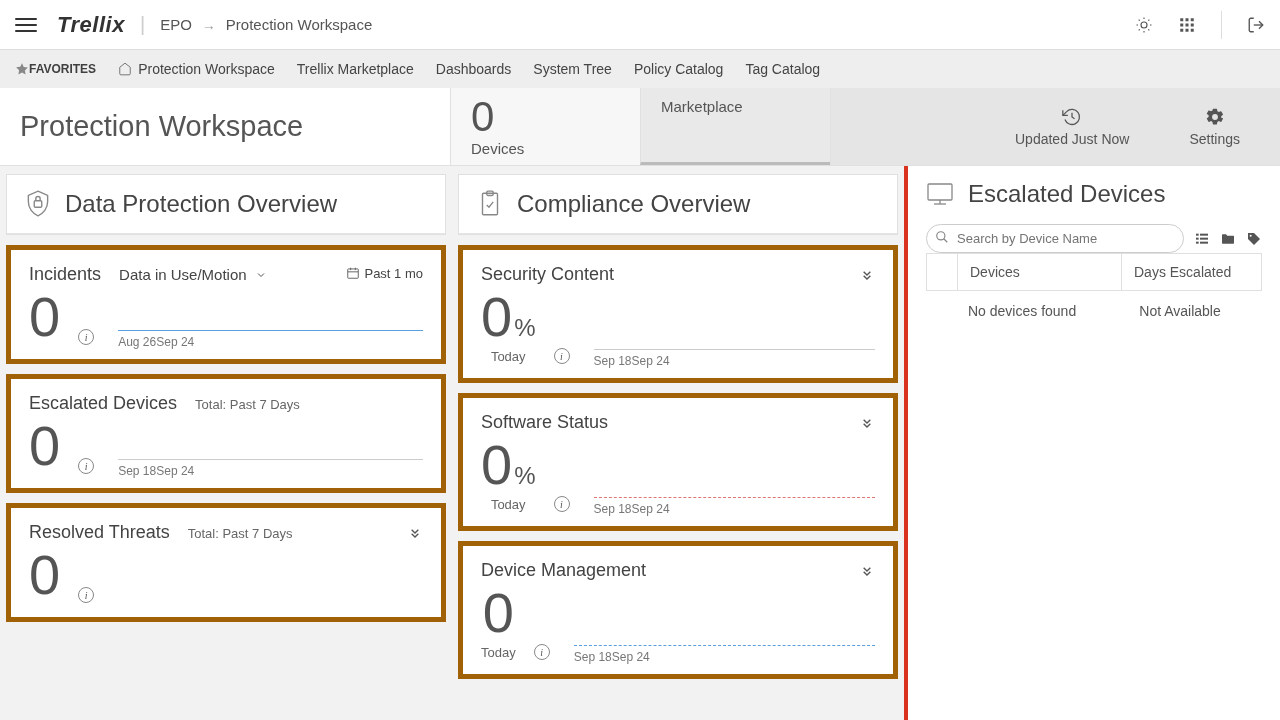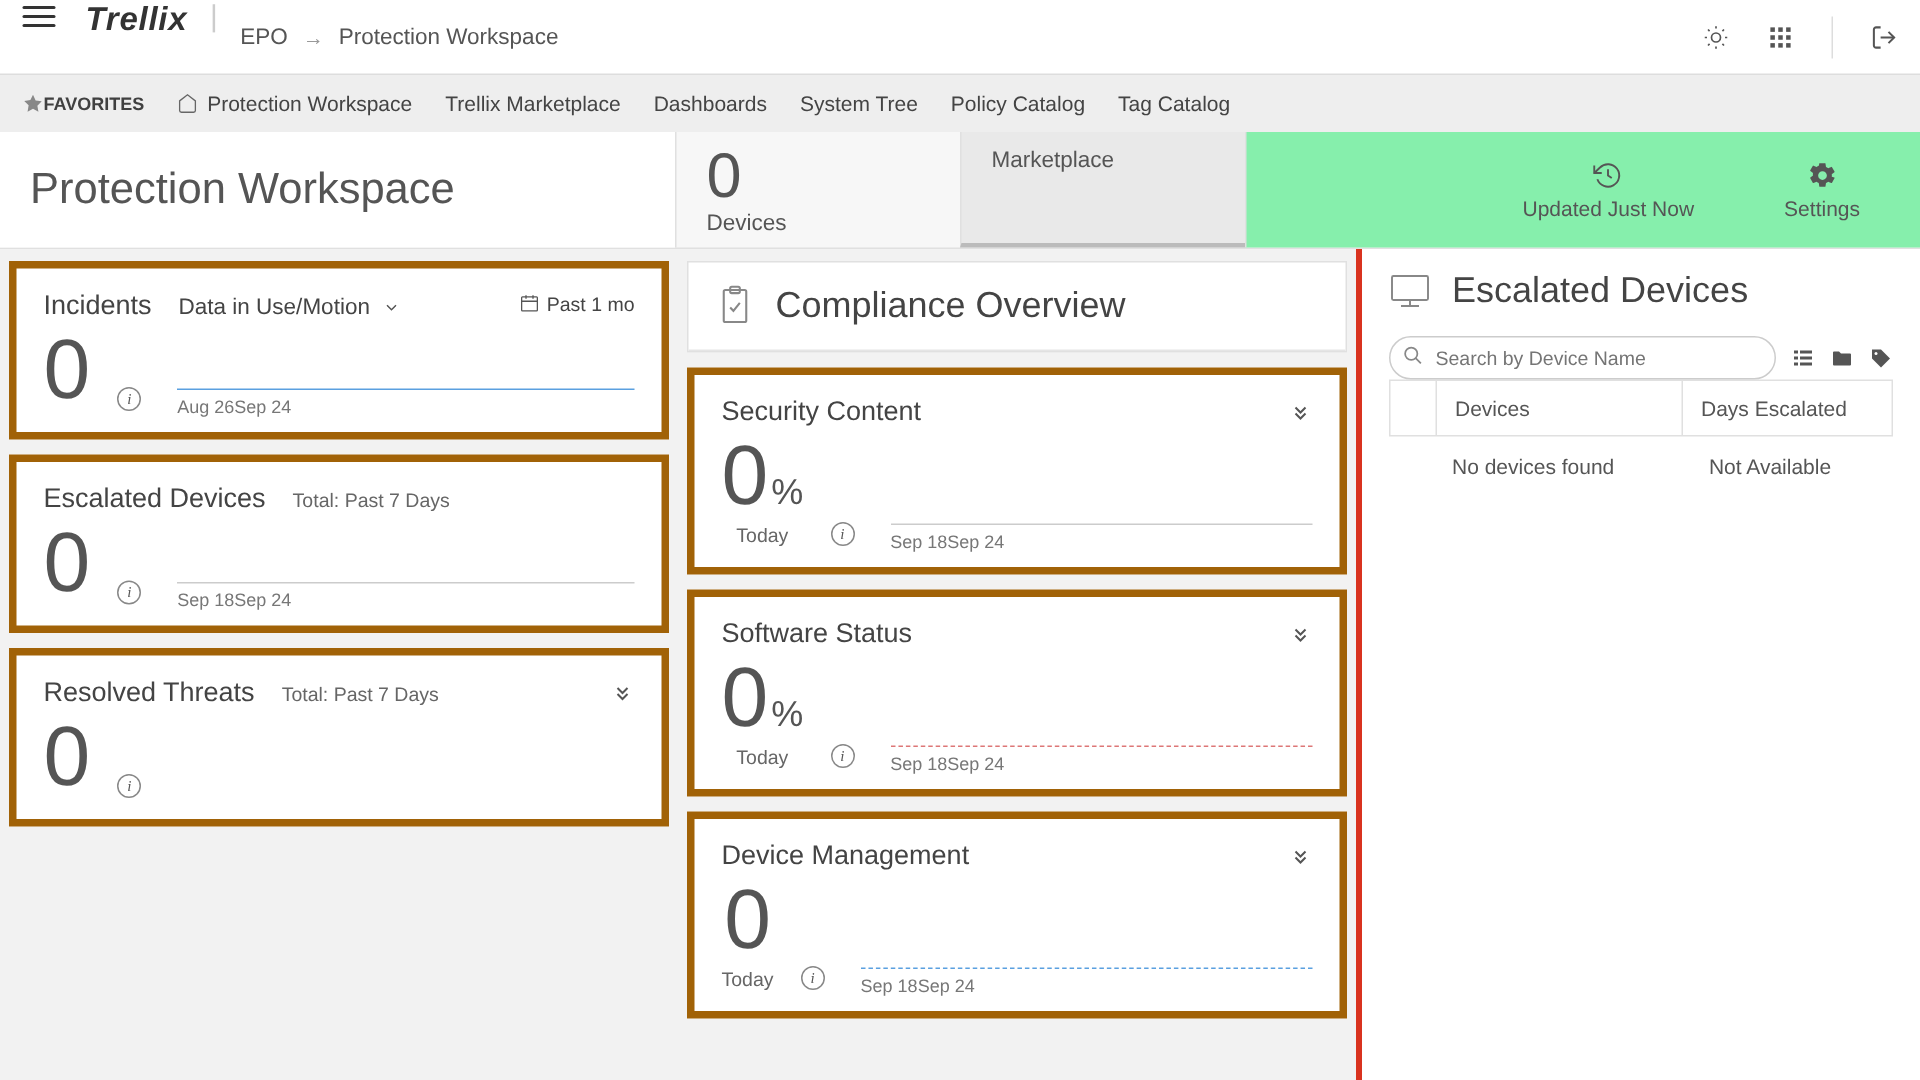--- a/index.html
+++ b/index.html
@@ -1,38 +1,38 @@
 <!DOCTYPE html>
 <html><head>
 <meta charset="utf-8">
 <style>
 *{box-sizing:border-box;margin:0;padding:0;font-family:-apple-system,BlinkMacSystemFont,"Segoe UI",Arial,sans-serif}
 body{width:1280px;height:720px;overflow:hidden;background:#fff;color:#333}
-.topbar{height:50px;display:flex;border-bottom:1px solid #ddd;padding:0 15px}
+.topbar{height:50px;display:flex;align-items:center;border-bottom:1px solid #ddd;padding:0 15px}
 .hamburger{width:22px;height:22px;display:flex;flex-direction:column;justify-content:center;gap:4px;cursor:pointer}
 .hamburger span{height:2px;background:#333;border-radius:1px}
 .logo{font-size:22px;font-weight:700;margin-left:20px;letter-spacing:0.5px;font-style:italic}
 .separator{color:#ccc;margin:0 15px;font-size:20px}
 .breadcrumb{color:#555;font-size:15px;display:flex;align-items:center;gap:10px}
 .breadcrumb .arrow{color:#999;font-size:14px}
 .topbar-right{margin-left:auto;display:flex;align-items:center;gap:25px;color:#555}
 .topbar-right .vsep{width:1px;height:28px;background:#ddd}
 .icon{width:18px;height:18px;display:inline-flex;align-items:center;justify-content:center}
 .navbar{height:38px;background:#eeeeee;display:flex;align-items:center;padding:0 15px;gap:22px;font-size:14px;color:#444}
 .favbtn{display:flex;align-items:center;gap:0;text-transform:uppercase;font-size:12px;font-weight:600;color:#404040}
 .navbtn{display:flex;align-items:center;gap:6px;cursor:pointer}
 .summary{height:78px;display:flex;border-bottom:1px solid #e0e0e0;background:#f7f7f7}
 .summary-title{font-size:29px;font-weight:300;color:#555;padding:22px 20px;flex:0 0 450px;background:#fff}
 .summary-cell{border-left:1px solid #e0e0e0;padding:8px 20px 8px 20px;flex:0 0 190px;position:relative}
 .summary-cell.active{background:#e9e9e9;border-bottom:3px solid #bbb}
 .summary-cell .bignum{font-size:42px;font-weight:300;color:#555;line-height:1}
 .summary-cell.active .bignum{color:#d9331f}
 .summary-cell .suffix{font-size:15px;color:#d9331f;font-weight:500}
 .summary-cell .label{font-size:15px;color:#555;margin-top:2px}
-.summary-right{flex:1;display:flex;align-items:center;justify-content:flex-end;gap:60px;padding-right:40px;background:#86efac;border-left:1px solid #e0e0e0}
+.summary-right{flex:1;display:flex;align-items:center;justify-content:flex-end;gap:60px;padding-right:40px;background:#e5e5e5;border-left:1px solid #e0e0e0}
 .summary-widget{display:flex;flex-direction:column;align-items:center;gap:4px;color:#555;font-size:14px}
 .content{display:flex;height:554px}
 .col{overflow-y:auto;background:#f2f2f2}
 .col1{width:452px;padding:8px 6px}
 .col2{width:452px;padding:8px 6px}
 .col3{flex:1;background:#fff;border-left:4px solid #d9331f}
 .card{background:#fff;border:1px solid #e0e0e0;margin-bottom:10px}
 .card-header{display:flex;align-items:center;gap:14px;padding:14px 18px;font-size:24px;font-weight:400;color:#444;border-bottom:1px solid #e5e5e5}
 .card-header svg{flex-shrink:0}
 .panel{background:#fff;border:5px solid #a16207;margin-bottom:10px;padding:14px 18px}
@@ -170,20 +170,30 @@
           <path d="M19.4 13a7.8 7.8 0 0 0 .1-1 7.8 7.8 0 0 0-.1-1l2.1-1.6a.5.5 0 0 0 .1-.6l-2-3.5a.5.5 0 0 0-.6-.2l-2.5 1a7.3 7.3 0 0 0-1.7-1l-.4-2.6a.5.5 0 0 0-.5-.4h-4a.5.5 0 0 0-.5.4L9 4.1a7.3 7.3 0 0 0-1.7 1l-2.5-1a.5.5 0 0 0-.6.2l-2 3.5a.5.5 0 0 0 .1.6L4.4 10a7.8 7.8 0 0 0-.1 1 7.8 7.8 0 0 0 .1 1l-2.1 1.6a.5.5 0 0 0-.1.6l2 3.5a.5.5 0 0 0 .6.2l2.5-1a7.3 7.3 0 0 0 1.7 1l.4 2.6a.5.5 0 0 0 .5.4h4a.5.5 0 0 0 .5-.4l.4-2.6a7.3 7.3 0 0 0 1.7-1l2.5 1a.5.5 0 0 0 .6-.2l2-3.5a.5.5 0 0 0-.1-.6zM12 15.5A3.5 3.5 0 1 1 15.5 12 3.5 3.5 0 0 1 12 15.5z"></path>
         </svg>
       <span>Settings</span>
     </div>
   </div>
 </div>
 
 <div class="content">
 
   <div class="col col1">
+    <div class="card">
+      <div class="card-header">
+        <svg width="26" height="30" viewBox="0 0 24 28" fill="none" stroke="#888" stroke-width="1.3">
+            <path d="M12 2l9 4v6c0 6-4 11-9 13-5-2-9-7-9-13V6z"></path>
+            <rect x="8.5" y="11" width="7" height="6" rx="1"></rect>
+            <path d="M10 11V9a2 2 0 0 1 4 0v2"></path>
+          </svg>
+        <span>Data Protection Overview</span>
+      </div>
+    </div>
     <div class="panel">
       <div class="panel-subhead">
         <span class="title">Incidents</span>
         <span class="dropdown">
           <span>Data in Use/Motion</span>
           <svg width="12" height="12" viewBox="0 0 24 24" fill="none" stroke="#555" stroke-width="2">
               <polyline points="6 9 12 15 18 9"></polyline>
             </svg>
         </span>
         <span style="flex:1"></span>

